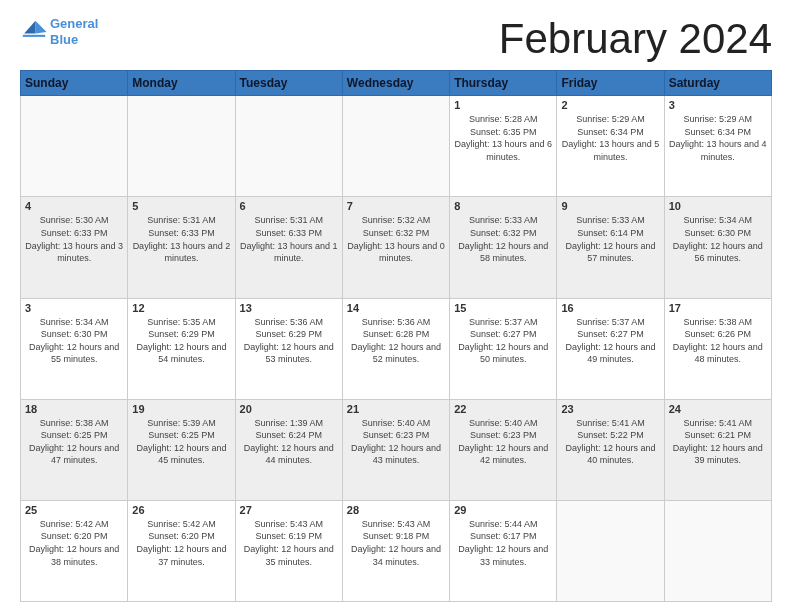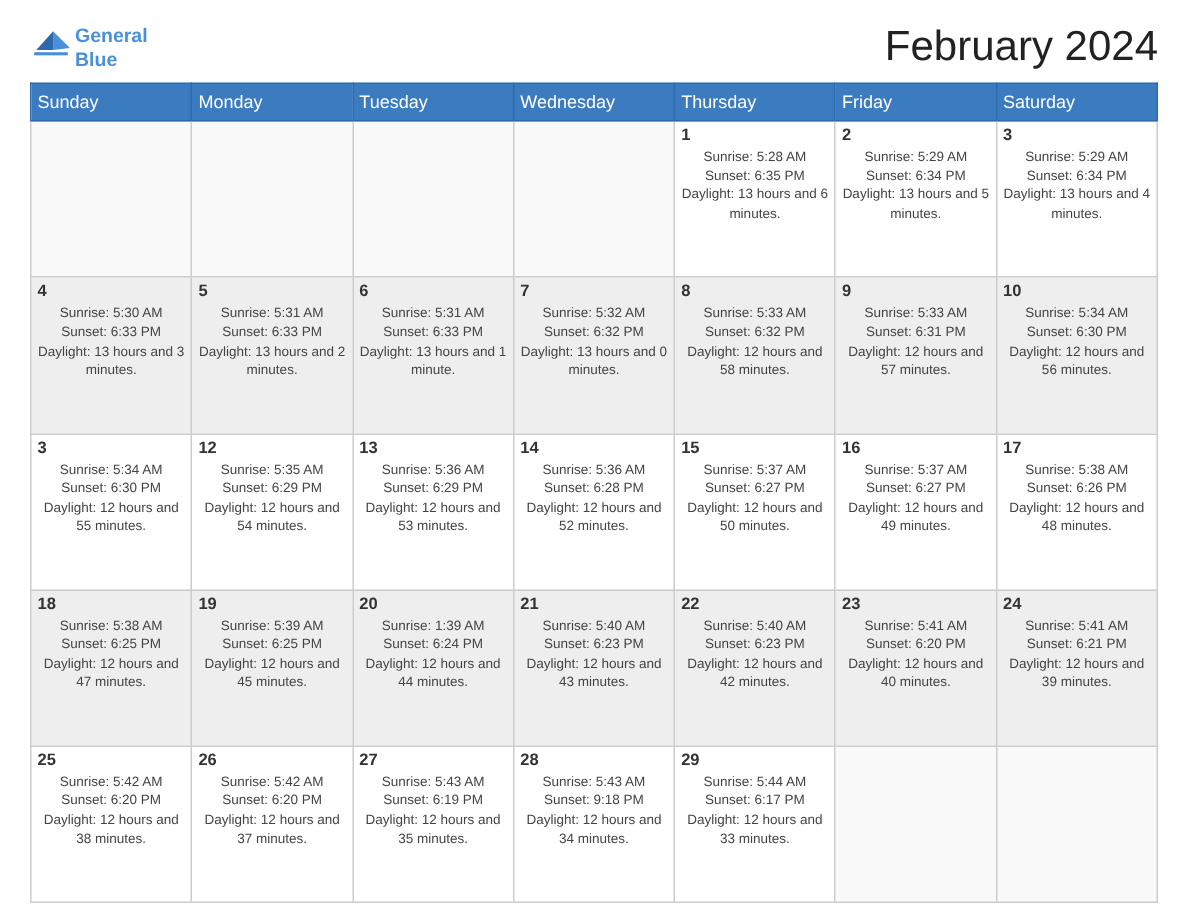--- a/index.html
+++ b/index.html
@@ -37,40 +37,40 @@
     }
     .logo-text span { color: #4a90d9; }
     .logo-icon {
       width: 28px;
       height: 28px;
     }
     .title-area {
       text-align: right;
     }
     .main-title {
-      font-size: 28px;
+      font-size: 42px;
       font-weight: normal;
       color: #222;
       line-height: 1.1;
     }
     .sub-title {
       font-size: 14px;
       color: #555;
       font-weight: bold;
     }
     table {
       width: 100%;
       border-collapse: collapse;
       flex: 1;
     }
     th {
       background-color: #3b7bbf;
-      color: #ffffff;
+      color: #0f172a;
       font-size: 12px;
-      font-weight: normal;
+      font-weight: bold;
       padding: 5px 4px;
       text-align: left;
       border: 1px solid #2d6aad;
     }
     td {
       border: 1px solid #ccc;
       vertical-align: top;
       padding: 3px 4px;
       font-size: 9.5px;
       color: #333;
@@ -192,21 +192,21 @@
           <td>
             <div class="day-number">8</div>
             <div class="day-info">Sunrise: 5:33 AM
 Sunset: 6:32 PM
 Daylight: 12 hours
 and 58 minutes.</div>
           </td>
           <td>
             <div class="day-number">9</div>
             <div class="day-info">Sunrise: 5:33 AM
-Sunset: 6:31 PM
+Sunset: 6:14 PM
 Daylight: 12 hours
 and 57 minutes.</div>
           </td>
           <td>
             <div class="day-number">10</div>
             <div class="day-info">Sunrise: 5:34 AM
 Sunset: 6:30 PM
 Daylight: 12 hours
 and 56 minutes.</div>
           </td>
@@ -294,21 +294,21 @@
           <td>
             <div class="day-number">22</div>
             <div class="day-info">Sunrise: 5:40 AM
 Sunset: 6:23 PM
 Daylight: 12 hours
 and 42 minutes.</div>
           </td>
           <td>
             <div class="day-number">23</div>
             <div class="day-info">Sunrise: 5:41 AM
-Sunset: 6:20 PM
+Sunset: 5:22 PM
 Daylight: 12 hours
 and 40 minutes.</div>
           </td>
           <td>
             <div class="day-number">24</div>
             <div class="day-info">Sunrise: 5:41 AM
 Sunset: 6:21 PM
 Daylight: 12 hours
 and 39 minutes.</div>
           </td>

